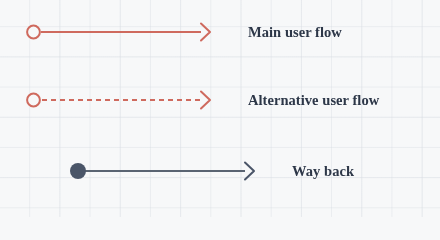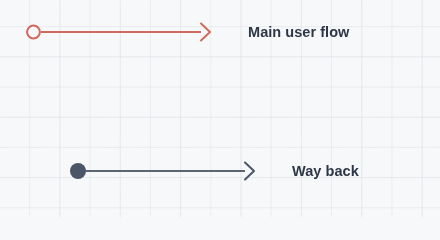--- a/index.html
+++ b/index.html
@@ -18,20 +18,21 @@
     position: relative;
     width: 440px;
     height: 217px;
     background-color: #f7f8f9;
     background-image:
       linear-gradient(to right, rgba(214, 219, 225, 0.40) 1px, transparent 1px),
       linear-gradient(to bottom, rgba(214, 219, 225, 0.40) 1px, transparent 1px);
     background-size: 30.2px 30.2px;
     background-position: -1px -4px;
     overflow: hidden;
+    font-family: Liberation Serif, serif;
   }
 
   .grid-overlay {
     position: absolute;
     inset: 0;
     pointer-events: none;
     background-image:
       linear-gradient(to right, rgba(222, 226, 231, 0.35) 1px, transparent 1px),
       linear-gradient(to bottom, rgba(222, 226, 231, 0.35) 1px, transparent 1px);
     background-size: 60.4px 60.4px;
@@ -84,20 +85,30 @@
     <div class="connector">
       <svg width="195" height="40" viewBox="0 0 195 40" xmlns="http://www.w3.org/2000/svg">
         <line x1="16" y1="20" x2="176" y2="20" stroke="#cf6a5e" stroke-width="2" stroke-linecap="butt"></line>
         <polyline points="176,11.5 185,20 176,28.5" fill="none" stroke="#cf6a5e" stroke-width="2" stroke-linecap="round" stroke-linejoin="round"></polyline>
         <circle cx="8.5" cy="20" r="6.4" fill="#f7f8f9" stroke="#cf6a5e" stroke-width="2"></circle>
       </svg>
     </div>
     <div class="row-label">Main user flow</div>
   </div>
 
+  <div class="legend-row row-alt">
+    <div class="connector">
+      <svg width="195" height="40" viewBox="0 0 195 40" xmlns="http://www.w3.org/2000/svg">
+        <line x1="17" y1="20" x2="176" y2="20" stroke="#cf6a5e" stroke-width="2" stroke-linecap="butt" stroke-dasharray="5 4"></line>
+        <polyline points="176,11.5 185,20 176,28.5" fill="none" stroke="#cf6a5e" stroke-width="2" stroke-linecap="round" stroke-linejoin="round"></polyline>
+        <circle cx="8.5" cy="20" r="6.4" fill="#f7f8f9" stroke="#cf6a5e" stroke-width="2"></circle>
+      </svg>
+    </div>
+    <div class="row-label">Alternative user flow</div>
+  </div>
 
   <div class="legend-row row-wayback">
     <div class="connector">
       <svg width="195" height="40" viewBox="0 0 195 40" xmlns="http://www.w3.org/2000/svg">
         <line x1="12" y1="20" x2="176" y2="20" stroke="#5a6472" stroke-width="2" stroke-linecap="butt"></line>
         <polyline points="176,11.5 185,20 176,28.5" fill="none" stroke="#4a5568" stroke-width="2" stroke-linecap="round" stroke-linejoin="round"></polyline>
         <circle cx="9" cy="20" r="8" fill="#4a5568" stroke="#4a5568" stroke-width="0"></circle>
       </svg>
     </div>
     <div class="row-label">Way back</div>

